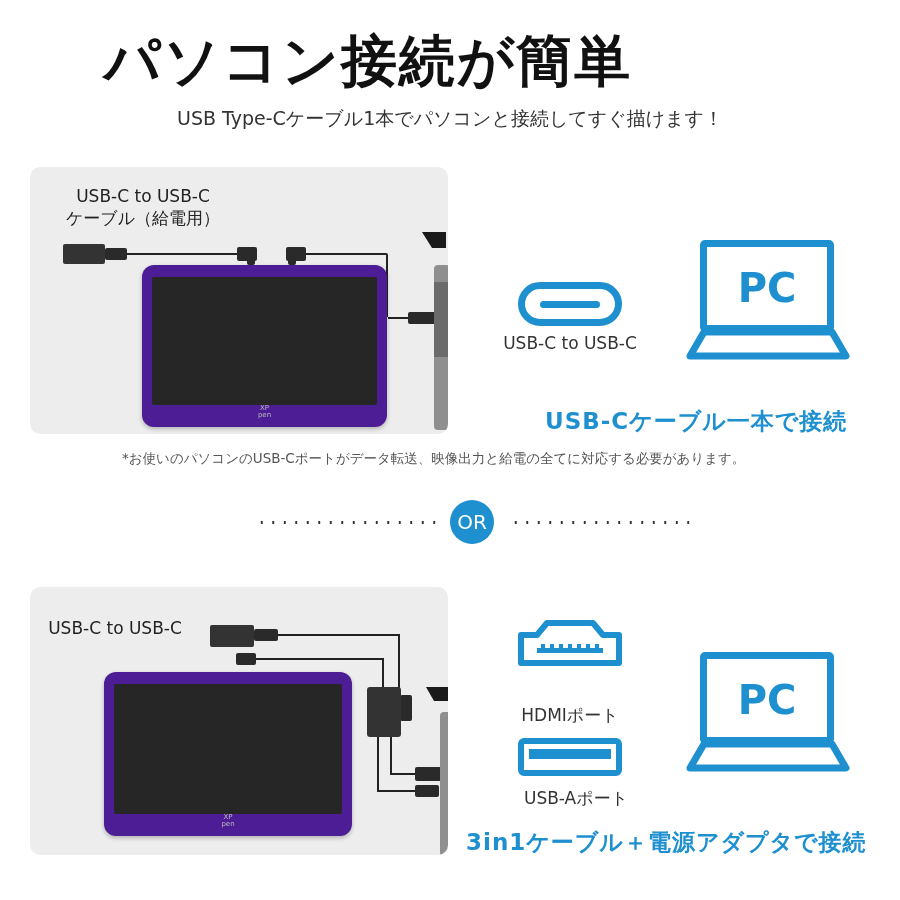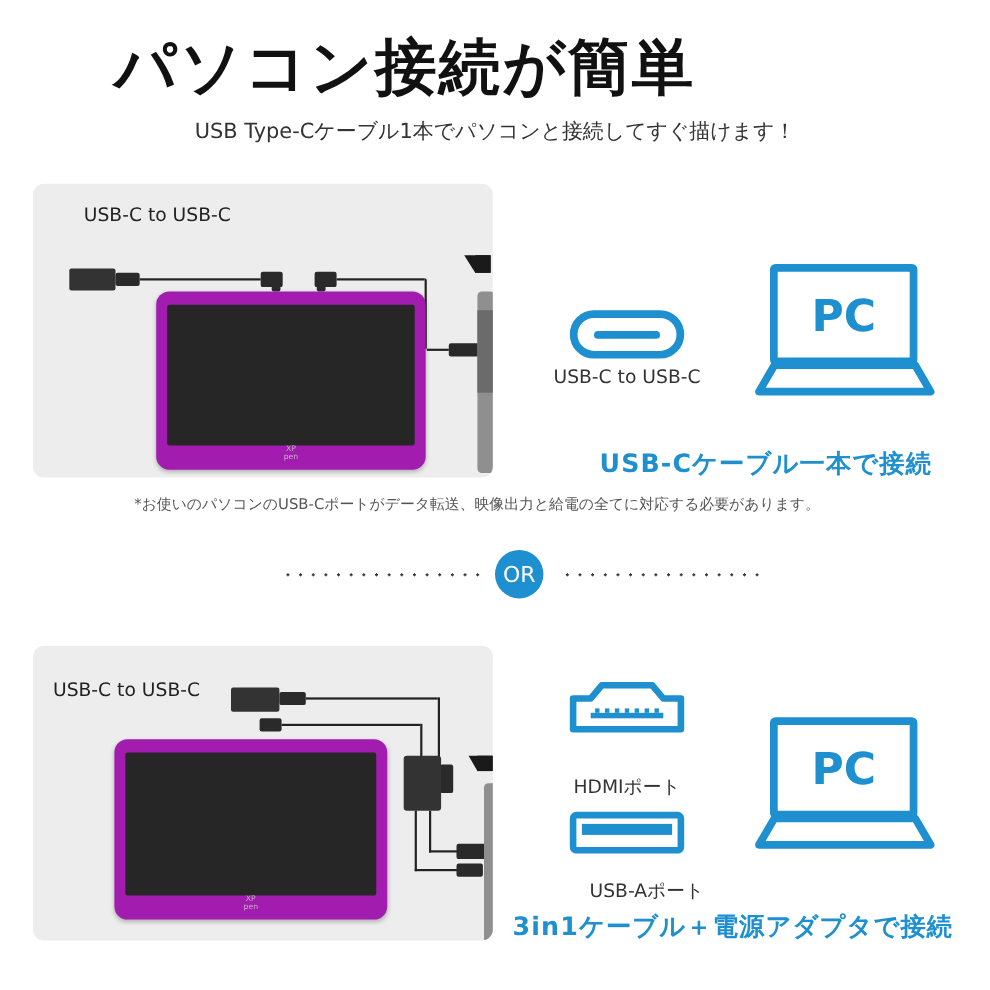--- a/index.html
+++ b/index.html
@@ -10,21 +10,21 @@
     font-size: 56px; font-weight: bold; color: #111; letter-spacing: 2px; }
   .subtitle { position: absolute; left: 0; top: 106px; width: 900px; text-align: center;
     font-size: 19px; color: #333; }
 
   .panel { position: absolute; left: 30px; width: 418px; background: #ededed; border-radius: 10px; overflow: hidden; }
   .panel1 { top: 167px; height: 267px; }
   .panel2 { top: 587px; height: 268px; }
 
   .cap { position: absolute; text-align: center; font-size: 17px; color: #222; line-height: 22px; }
 
-  .tablet { position: absolute; background: #a21caf; border-radius: 12px; box-shadow: 0 2px 4px rgba(0,0,0,0.25); }
+  .tablet { position: absolute; background: #4c1d95; border-radius: 12px; box-shadow: 0 2px 4px rgba(0,0,0,0.25); }
   .tablet .screen { position: absolute; left: 10px; top: 12px; right: 10px; bottom: 22px; background: #262626; border-radius: 2px; }
   .tablet .logo { position: absolute; bottom: 8px; left: 50%; transform: translateX(-50%); font-size: 7px; color: #bbb; line-height: 7px; text-align: center; }
 
   .cable { position: absolute; background: #222; }
   .plug { position: absolute; background: #2a2a2a; border-radius: 2px; }
   .adapter { position: absolute; background: #333; border-radius: 3px; }
   .laptop-edge { position: absolute; background: #8f8f8f; border-radius: 4px; }
   .laptop-edge-dark { position: absolute; background: #6b6b6b; }
 
   .icon-label { position: absolute; font-size: 17px; color: #333; text-align: center; }
@@ -42,20 +42,21 @@
 </style>
 </head>
 <body>
 
 <div class="title">パソコン接続が簡単</div>
 <div class="subtitle">USB Type-Cケーブル1本でパソコンと接続してすぐ描けます！</div>
 
 <div class="panel panel1">
   <div class="cap" style="left:18px; top:18px; width:190px;">
     <div>USB-C to USB-C</div>
+    <div>ケーブル（給電用）</div>
   </div>
 
   <div class="plug" style="left:33px; top:77px; width:42px; height:20px; background:#333;"></div>
   <div class="plug" style="left:75px; top:81px; width:22px; height:12px;"></div>
   <div class="cable" style="left:97px; top:86px; width:110px; height:2px;"></div>
   <div class="plug" style="left:207px; top:80px; width:20px; height:14px;"></div>
   <div class="plug" style="left:217px; top:92px; width:8px; height:6px;"></div>
 
   <div class="plug" style="left:256px; top:80px; width:20px; height:14px;"></div>
   <div class="plug" style="left:258px; top:92px; width:8px; height:6px;"></div>
@@ -147,21 +148,21 @@
       <rect x="60" y="25" width="4" height="4"></rect>
       <rect x="69" y="25" width="4" height="4"></rect>
       <rect x="78" y="25" width="4" height="4"></rect>
   </g>
 </svg>
 <div class="icon-label" style="left:500px; top:680px; width:140px;margin-top:24px;">HDMIポート</div>
 
 <div style="position:absolute; left:518px; top:738px; width:104px; height:38px; border:6px solid #1e8fcf; border-radius:6px;">
   <div style="position:absolute; left:5px; top:5px; width:82px; height:10px; background:#1e8fcf;"></div>
 </div>
-<div class="icon-label" style="left:513px; top:787px; width:150px;margin-top:11px;">USB-Aポート</div>
+<div class="icon-label" style="left:501px; top:787px; width:150px;">USB-Aポート</div>
 
 <div style="position:absolute; left:686px; top:652px; width:164px; height:124px;">
   <div style="position:absolute; left:14px; top:0; width:134px; height:92px; border:7px solid #1e8fcf; border-radius:5px;">
     <div style="position:absolute; left:0; top:18px; width:100%; text-align:center; font-size:40px; font-weight:bold; color:#1e8fcf;">PC</div>
   </div>
   <svg width="164" height="34" style="position:absolute; left:0; top:88px;">
     <path d="M18 4 L146 4 L160 28 L4 28 Z" fill="none" stroke="#1e8fcf" stroke-width="7" stroke-linejoin="round"></path>
   </svg>
 </div>
 

